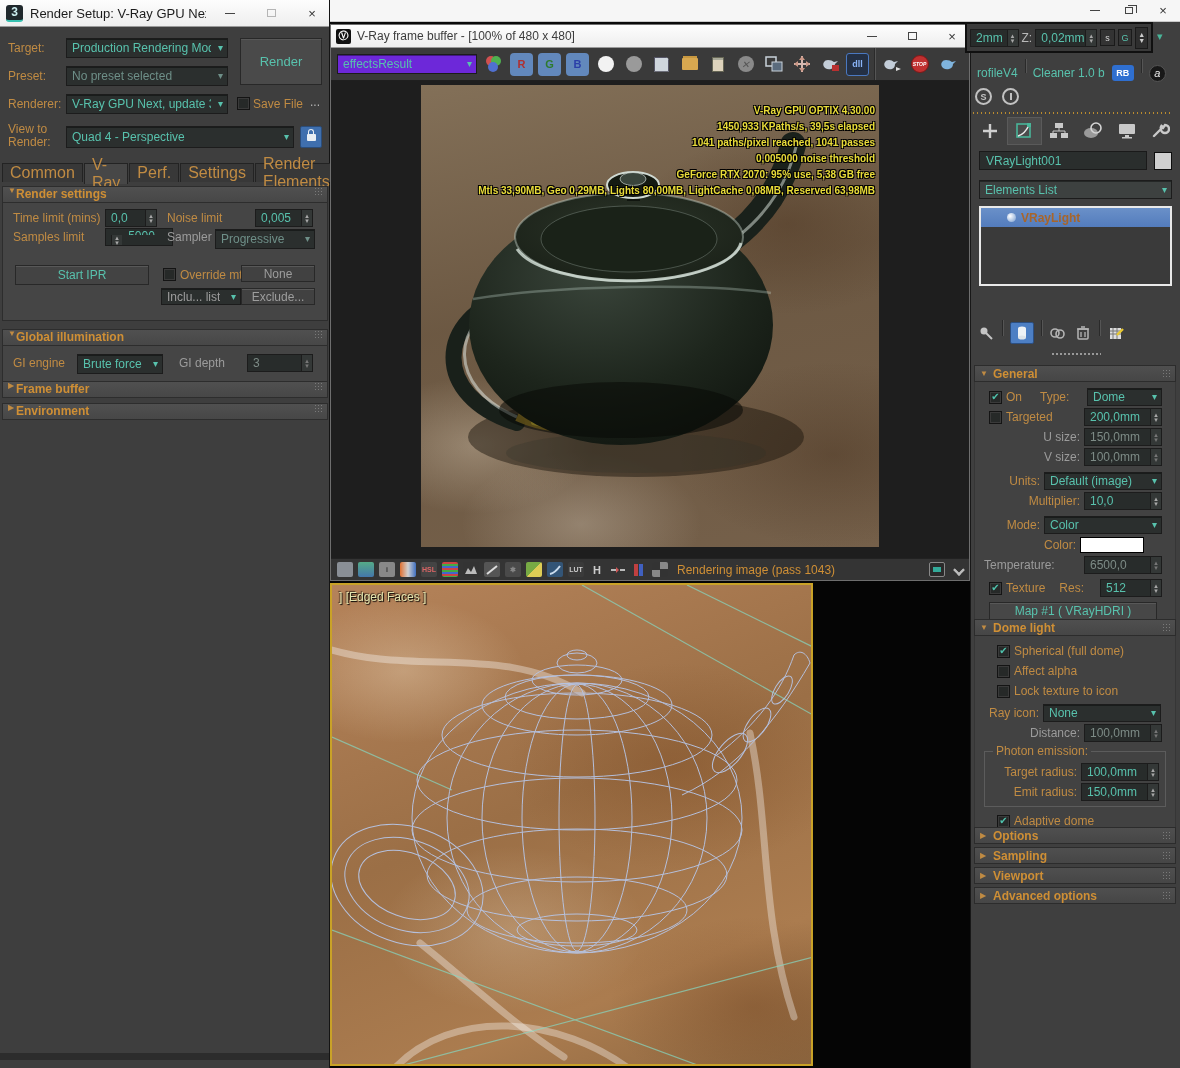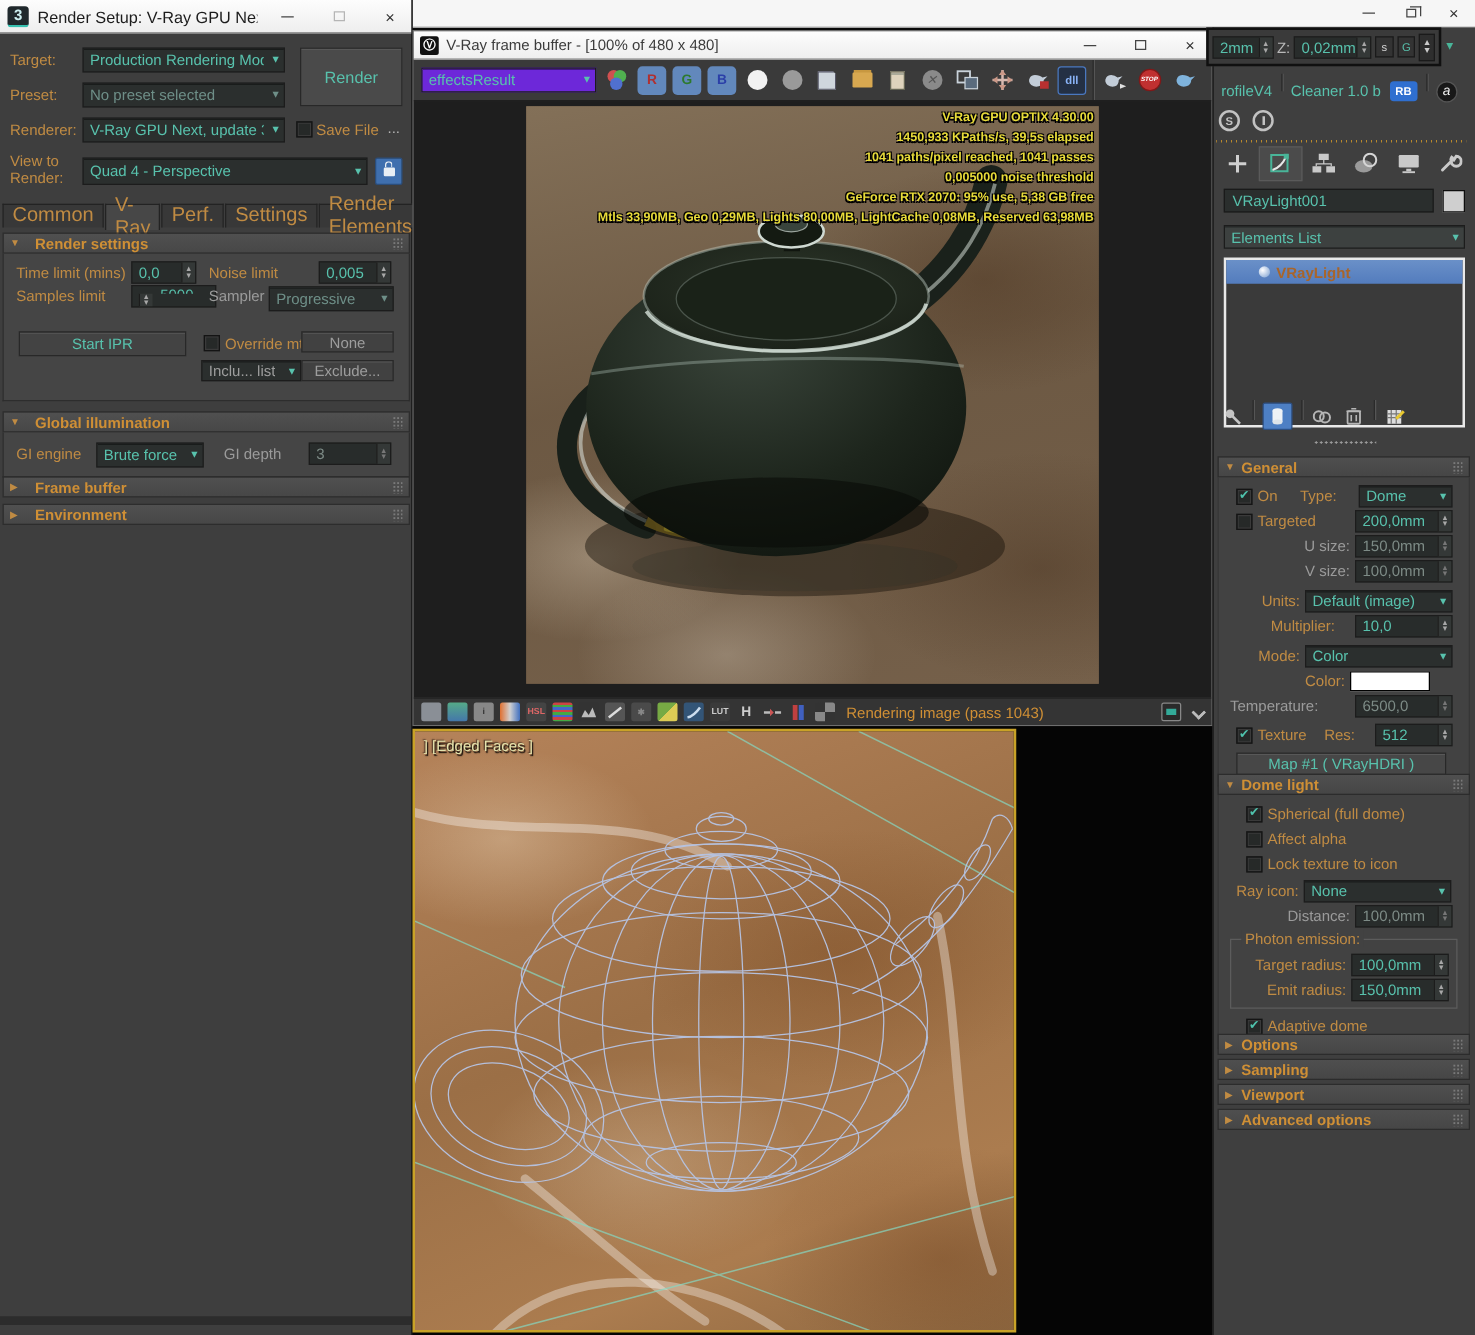--- a/index.html
+++ b/index.html
@@ -19,21 +19,21 @@
            color:#a8a8a8; font-size:7px; line-height:5px; border-left:1px solid #1c1c1c; background:#343837; }
 .spf .sp::before { content:"▴"; } .spf .sp::after { content:"▾"; }
 .spf.dis { color:#7d8b86; } .spf.dis .sp { color:#777; }
 .cb { width:13px; height:13px; flex:none; background:#262928; border:1px solid #141414; box-shadow:inset 0 0 0 1px #3a3a3a;
       display:inline-flex; align-items:center; justify-content:center; }
 .cb.on::after { content:"✔"; color:#4fc3ad; font-size:10px; line-height:1; }
 .lbl { color:#c08b43; } .lblg { color:#9b9b9b; }
 .btn { display:flex; align-items:center; justify-content:center; background:#4a4a4a; border:1px solid #282828;
        box-shadow:inset 0 1px 0 #585858; color:#b5b5b5; font-size:12px; cursor:default; }
 .btn.teal { color:#58c2ad; }
-.rollh { height:17px; display:flex; align-items:center; gap:12px; background:linear-gradient(#505050,#474747);
+.rollh { height:17px; display:flex; align-items:flex-start; gap:0; background:linear-gradient(#505050,#474747);
          border:1px solid #2d2d2d; padding:0 5px; margin:2px 2px 0 2px; }
 .rollh .tt { color:#cf8f35; font-weight:bold; font-size:12px; }
 .arr-d, .arr-r { flex:none; width:8px; color:#c08b43; font-size:8px; line-height:1; }
 .arr-d::before { content:"▼"; } .arr-r::before { content:"▶"; }
 .grip { margin-left:auto; width:8px; height:10px; background-image:radial-gradient(#8d8d8d .8px, transparent 1px); background-size:3px 3px; opacity:.7; }
 .titlebar { background:linear-gradient(#fdfdfd,#eeeeee); display:flex; align-items:center; border-bottom:1px solid #9a9a9a; }
 .wbtn { width:34px; height:100%; display:flex; align-items:center; justify-content:center; color:#333; }
 .ic-min { width:10px; height:1px; background:#444; }
 .ic-max { width:9px; height:8px; border:1px solid #444; }
 .ic-max.dim { border-color:#b5b5b5; }
@@ -81,21 +81,21 @@
           display:flex; align-items:center; justify-content:center; }
 #dotsep { position:absolute; left:2px; top:90px; width:200px; height:2px;
           background-image:repeating-linear-gradient(90deg,#b98a2e 0 1px, transparent 1px 4px); }
 #ctabs { position:absolute; left:2px; top:95px; width:204px; height:28px; display:flex; }
 .ctab { flex:1; display:flex; align-items:center; justify-content:center; height:100%; }
 .ctab.sel { background:#4b4b4b; border:1px solid #5a5a5a; }
 #namerow { position:absolute; left:0; top:129px; width:100%; display:flex; align-items:center; gap:7px; padding:0 8px; }
 #namefield { flex:1; height:19px; background:#2a2e2d; border:1px solid #1a1a1a; color:#58c2ad; display:flex; align-items:center; padding-left:6px; }
 #colorswatch { width:18px; height:18px; background:#cfcfcf; border:1px solid #0e0e0e; }
 #modlist { position:absolute; left:8px; top:158px; width:193px; height:19px; background:#3d4140; }
-#stack { position:absolute; left:8px; top:184px; width:193px; height:136px; border:2px solid #e9e9e9; background:#3a3a3a; }
+#stack { position:absolute; left:8px; top:184px; width:193px; height:80px; border:2px solid #e9e9e9; background:#3a3a3a; }
 #stack-row { height:19px; background:linear-gradient(#6a90c8,#537cbd); display:flex; align-items:center; gap:5px; padding-left:26px; }
 #stack-row .bulb { width:9px; height:9px; border-radius:50%; background:radial-gradient(circle at 35% 35%, #fff, #9db8dd 70%); }
 #stack-row .sn { color:#a8652a; font-weight:bold; font-size:12px; }
 #stools { position:absolute; left:6px; top:298px; width:198px; height:26px; display:flex; align-items:center; gap:7px; }
 .sticon { width:18px; height:18px; display:flex; align-items:center; justify-content:center; }
 #showend { width:24px; height:22px; background:#4d7fc4; border:1px solid #2c4f82; border-radius:2px; display:flex; align-items:center; justify-content:center; }
 #stackdots { position:absolute; left:80px; top:330px; width:50px; height:4px;
              background-image:radial-gradient(#999 .8px, transparent 1px); background-size:4px 4px; }
 .rph { height:17px; display:flex; align-items:center; gap:5px; background:linear-gradient(#4f4f4f,#464646);
        border:1px solid #2c2c2c; padding:0 5px; margin:3px 3px 0 3px; }
@@ -118,21 +118,21 @@
          display:flex; align-items:center; justify-content:center; }
 .circ { border-radius:50%; display:block; }
 #vfb-canvas { position:relative; width:100%; height:477px; background:#1e1e1e; }
 #render-img { position:absolute; left:90px; top:4px; width:458px; height:462px; overflow:hidden;
   background:
    radial-gradient(ellipse 190px 110px at 12% 78%, rgba(245,232,210,.30), transparent 62%),
    radial-gradient(ellipse 230px 140px at 80% 30%, rgba(70,45,25,.40), transparent 65%),
    radial-gradient(ellipse 200px 120px at 35% 95%, rgba(248,240,226,.25), transparent 60%),
    radial-gradient(ellipse 250px 150px at 90% 80%, rgba(60,38,20,.35), transparent 62%),
    linear-gradient(168deg,#837058 0%, #6b584296 45%, #75604a 100%), #6e5944; }
-#stamp { position:absolute; top:2px; right:4px; text-align:right; z-index:5; }
+#stamp { position:absolute; top:18px; right:4px; text-align:right; z-index:5; }
 #stamp div { font-size:10px; font-weight:bold; color:#e9dc39; line-height:16px; white-space:nowrap;
   text-shadow:1px 1px 0 #000,-1px -1px 0 #000,1px -1px 0 #000,-1px 1px 0 #000; }
 #vfb-status { position:absolute; left:0; bottom:0; width:100%; height:22px; background:#343434; border-top:1px solid #222;
               display:flex; align-items:center; gap:5px; padding:0 6px; }
 .bi { width:16px; height:15px; flex:none; display:flex; align-items:center; justify-content:center;
       font-size:7px; font-weight:bold; color:#ddd; border-radius:2px; }
 #vfb-status .msg { color:#cf8f35; font-size:12px; margin-left:4px; white-space:nowrap; }
 .chev { width:8px; height:8px; border-right:2px solid #bbb; border-bottom:2px solid #bbb; transform:rotate(45deg); margin:-4px 0; }
 
 
@@ -683,21 +683,21 @@
             </div>
         </div>
         <div class="prow" style="margin-top:4px;">
           <span class="lbl" style="flex:1;text-align:right;">Units:</span>
           <div class="dd" style="width:118px;height:18px;">
               <span class="v">Default (image)</span>
             </div>
         </div>
         <div class="prow">
           <span class="lbl" style="flex:1;text-align:right;">Multiplier:</span>
-          <div class="spf" style="width:78px;margin-left:12px;">
+          <div class="spf" style="width:78px;">
               <span class="v">10,0</span>
               <span class="sp"></span>
             </div>
         </div>
         <div class="prow" style="margin-top:4px;">
           <span class="lbl" style="flex:1;text-align:right;">Mode:</span>
           <div class="dd" style="width:118px;height:18px;">
               <span class="v">Color</span>
             </div>
         </div>

